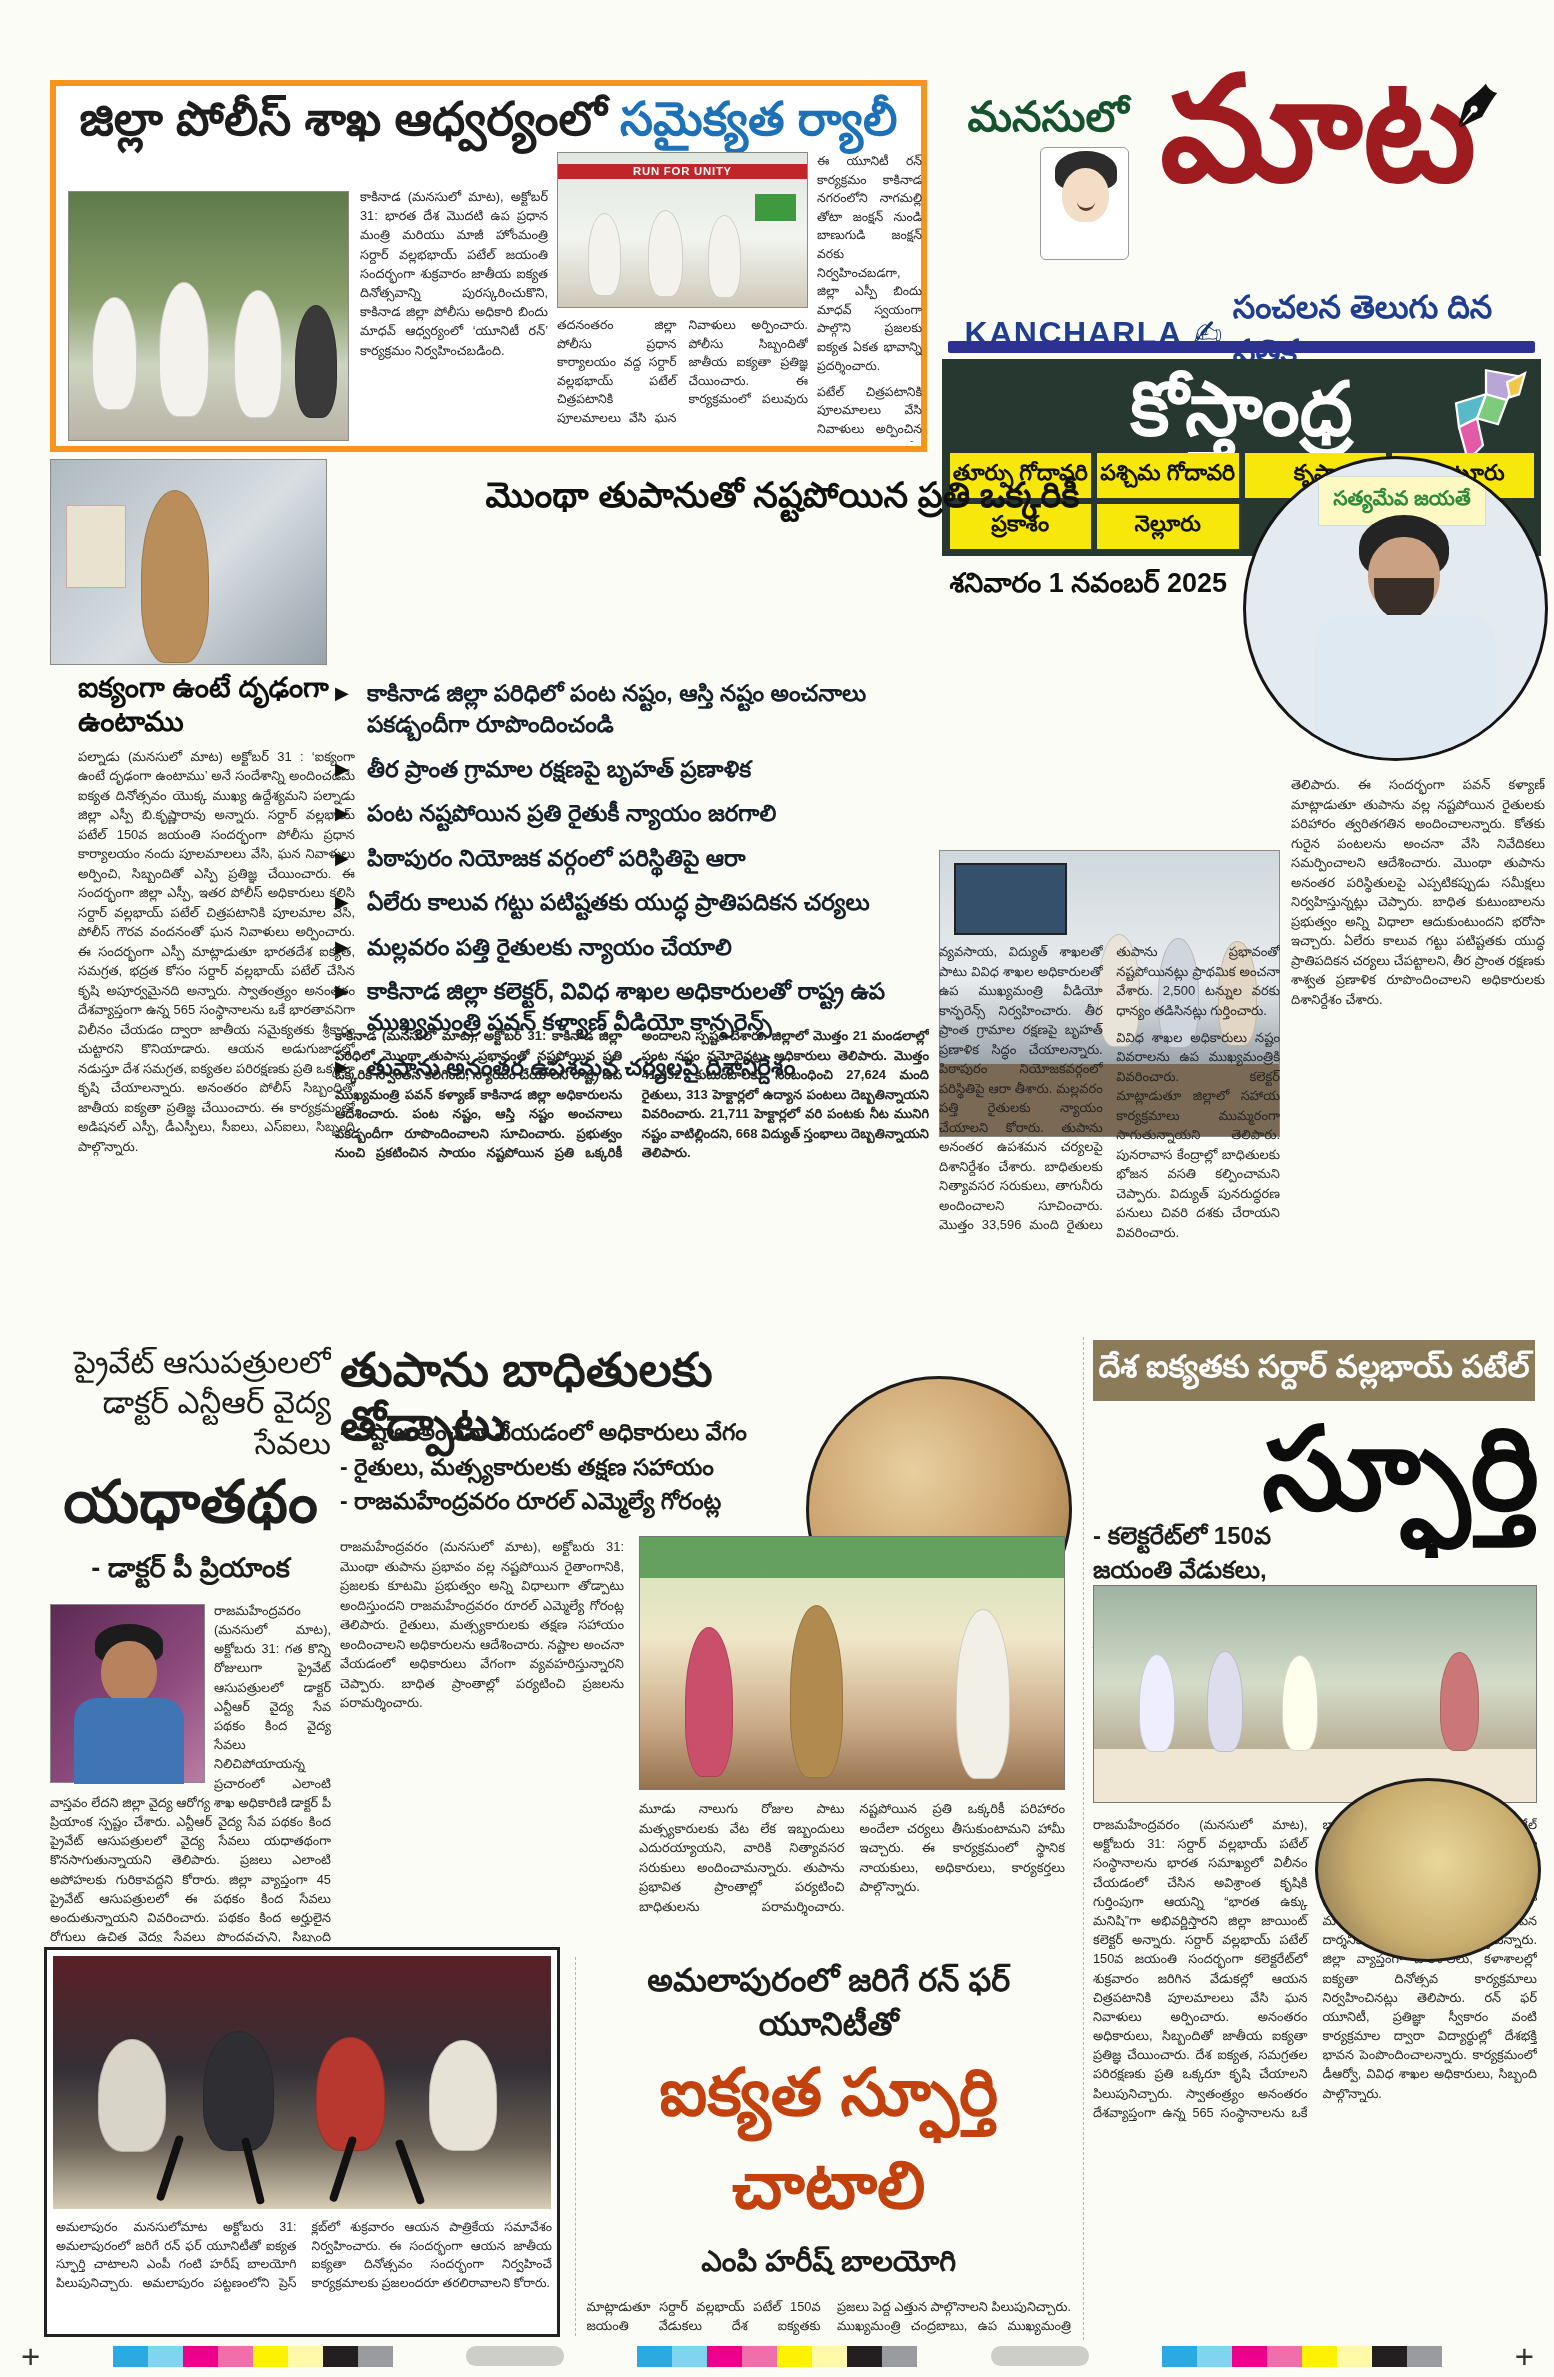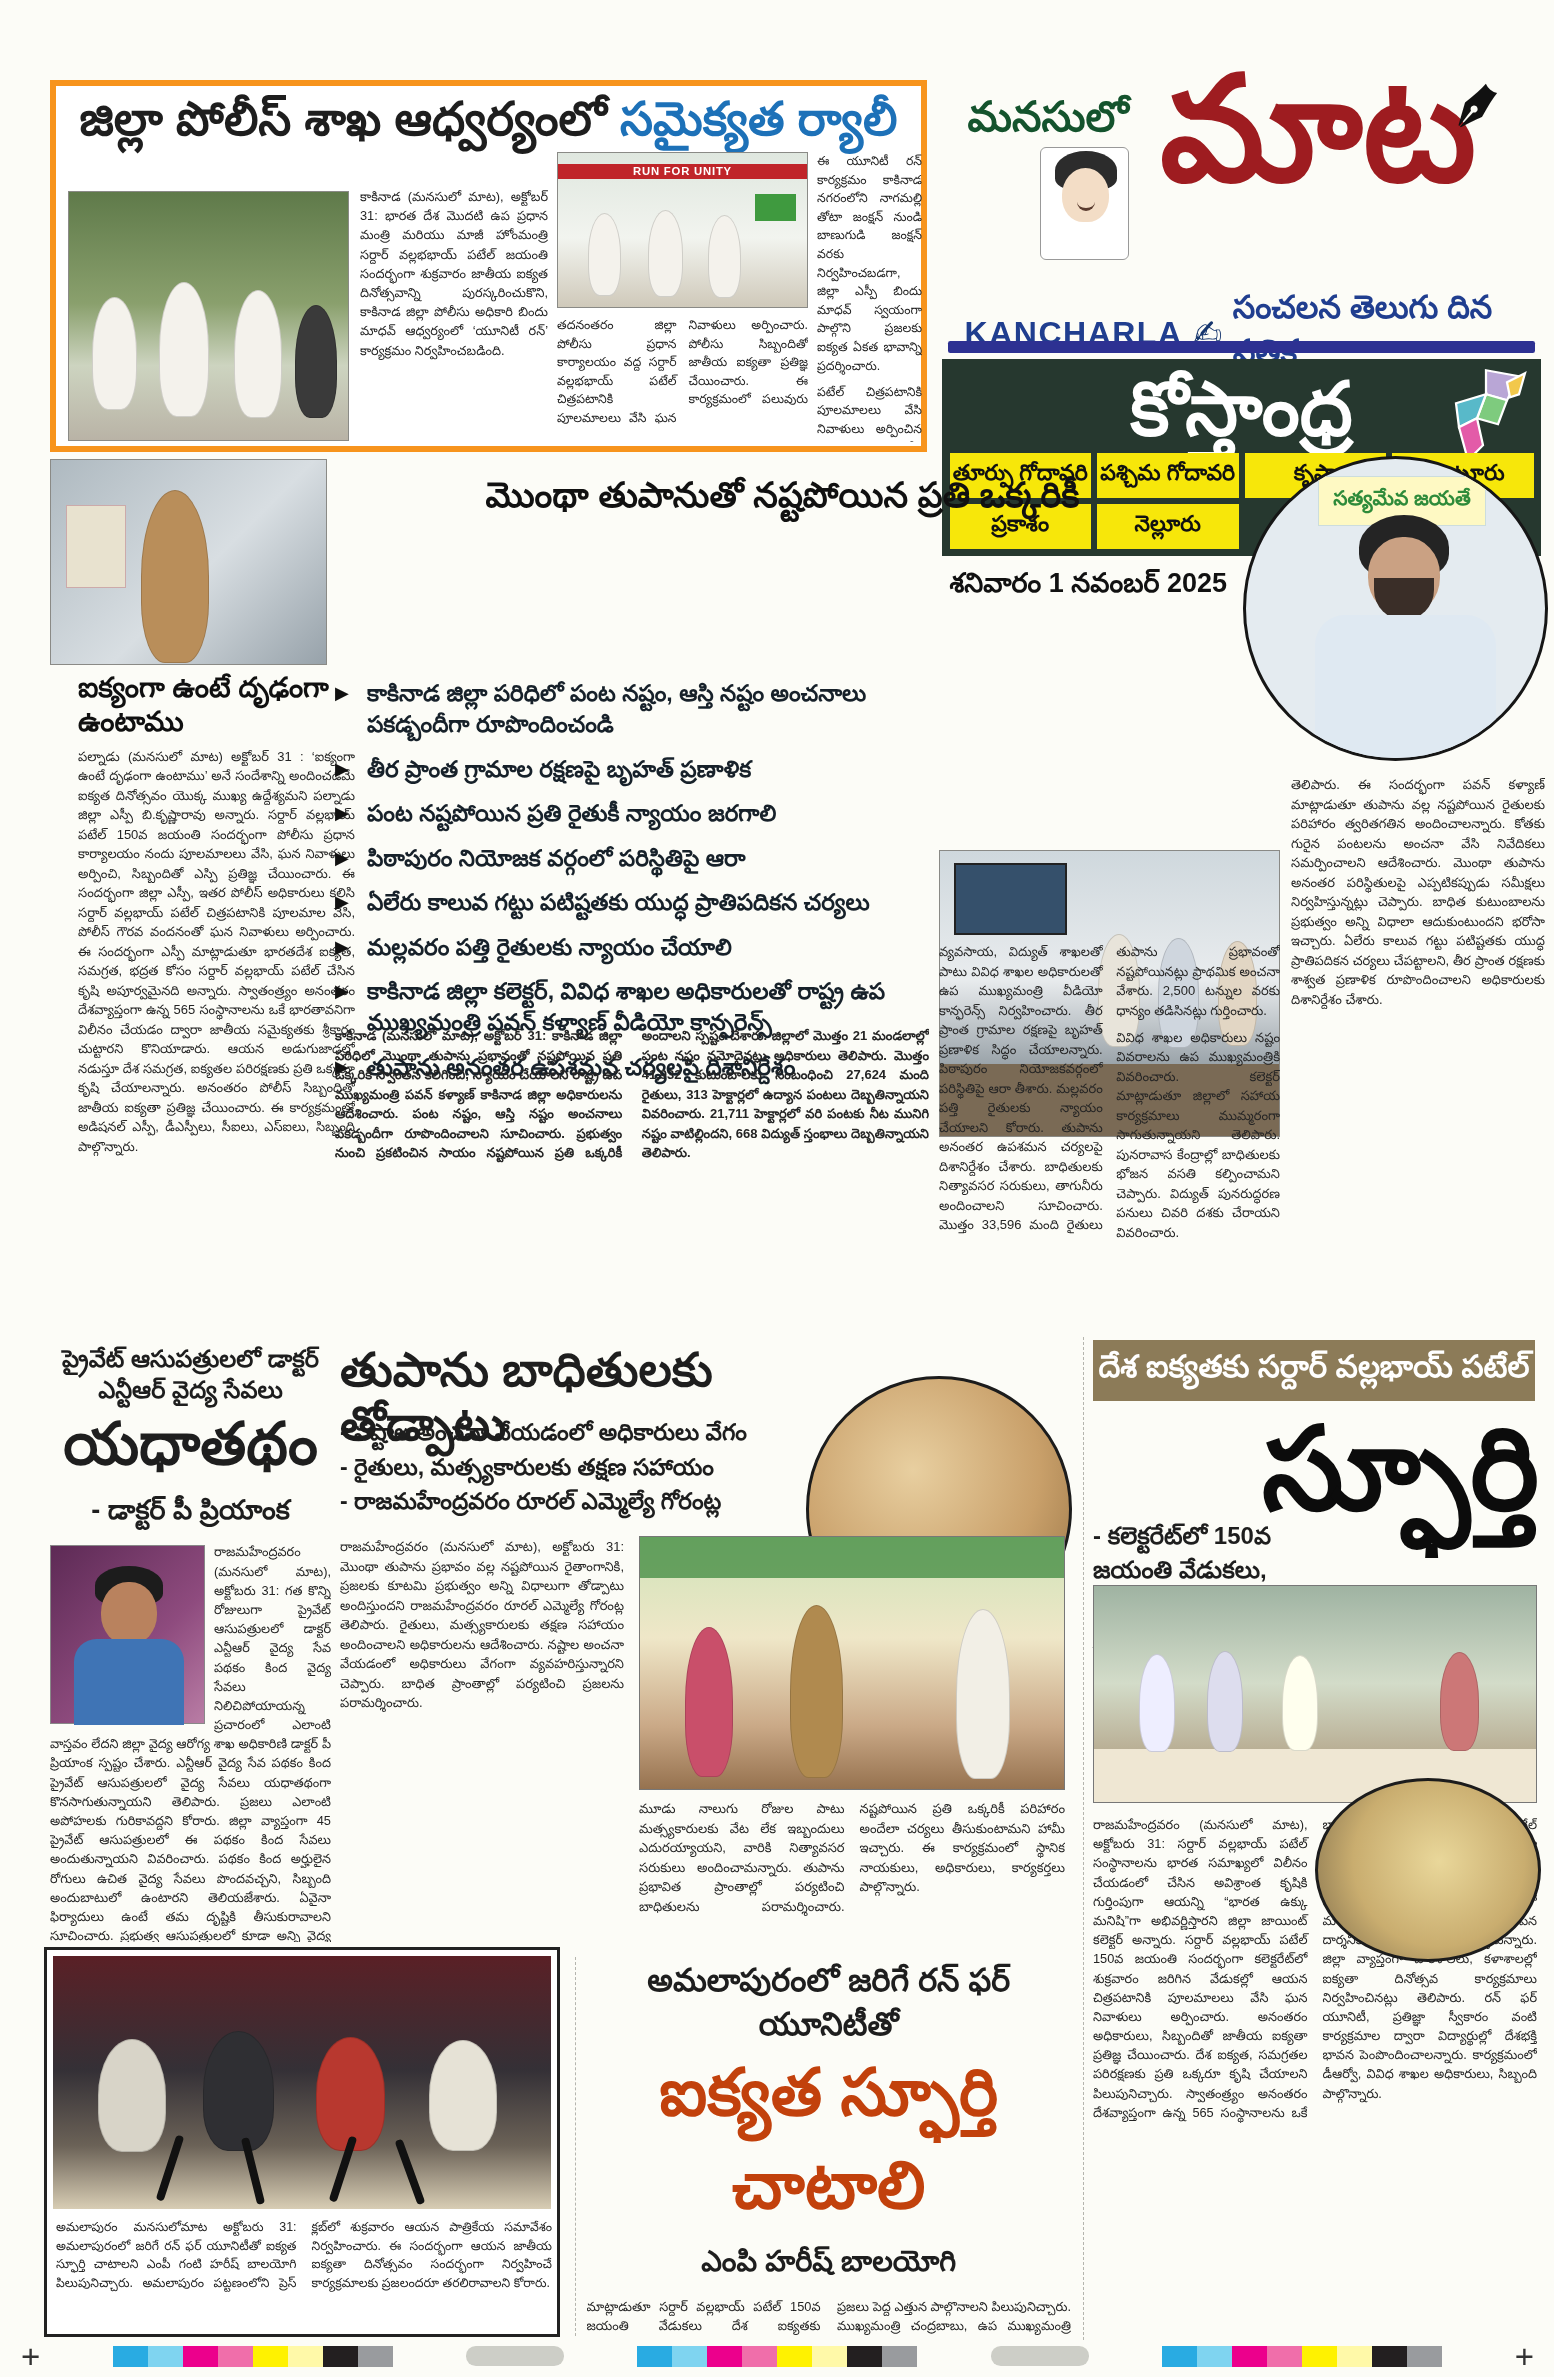--- a/index.html
+++ b/index.html
@@ -58,21 +58,21 @@
   .bullet-list li::before{content:"▶";position:absolute;left:0;top:3px;font-size:18px;color:#111;}
   .conf-photo{left:939px;top:644px;width:341px;height:287px;background:linear-gradient(180deg,#cfd8dd 0%,#e9ecee 45%,#9aa3a9 75%,#6d747a 100%);}
   .conf-photo .screen{position:absolute;left:13.5px;top:12px;width:113px;height:72px;background:#35506b;border:2.3px solid #222;}
   .conf-photo .table{position:absolute;left:0;bottom:0;width:100%;height:72px;background:#7a6a55;}
   .right-col{left:1291px;top:775px;width:254px;height:552px;}
   .mid-col{left:939px;top:942px;width:341px;height:384px;column-count:2;column-gap:13.5px;}
   .main-body{left:335px;top:1026px;width:594px;height:301px;column-count:2;column-gap:19.6px;}
   .dateline{font-weight:800;}
   
   .doctor-story{left:50px;top:1343px;width:281px;height:599px;overflow:hidden;}
-  .doctor-story .kicker{font-size:24px;font-weight:700;text-align:center;line-height:1.3;margin:0 0 4.5px 0;}
+  .doctor-story .kicker{font-size:31px;font-weight:400;text-align:right;line-height:1.3;margin:0 0 4.5px 0;}
   .doctor-story .head{font-size:59px;font-weight:800;text-align:center;margin:3px 0;}
   .doctor-story .byline{font-size:27px;font-weight:800;text-align:center;margin:1.5px 0 10.5px 0;}
   .doctor-photo{float:left;width:155px;height:179px;margin:3px 9px 4.5px 0;background:linear-gradient(135deg,#5d2a55 0%,#8e4b7e 60%,#b97da5 100%);border:0.8px solid #888;position:relative;}
   .doctor-photo .skin{position:absolute;left:50px;top:36px;width:56px;height:63px;background:#b9825e;border-radius:48%;}
   .doctor-photo .hair{position:absolute;left:44px;top:19.6px;width:68px;height:39px;background:#1c1c1c;border-radius:50% 50% 30% 30%;}
   .doctor-photo .saree{position:absolute;left:22.6px;top:93px;width:110px;height:86px;background:#3f74b5;border-radius:22.6px 22.6px 0 0;}
   .relief-story{left:340px;top:1343px;width:736px;height:596px;overflow:hidden;}
   .relief-head{position:absolute;left:0;top:0;width:511px;font-size:47px;font-weight:800;line-height:1.15;}
   .dash-list{position:absolute;left:0;top:72px;width:466px;font-size:23px;font-weight:700;line-height:1.5;}
   .round-photo{position:absolute;right:4.5px;top:33px;width:266px;height:266px;border-radius:50%;border:3px solid #1c1c1c;background:radial-gradient(circle at 40% 35%,#e8cfa0 0%,#c9a06a 55%,#8c6a3e 100%);z-index:1;}

